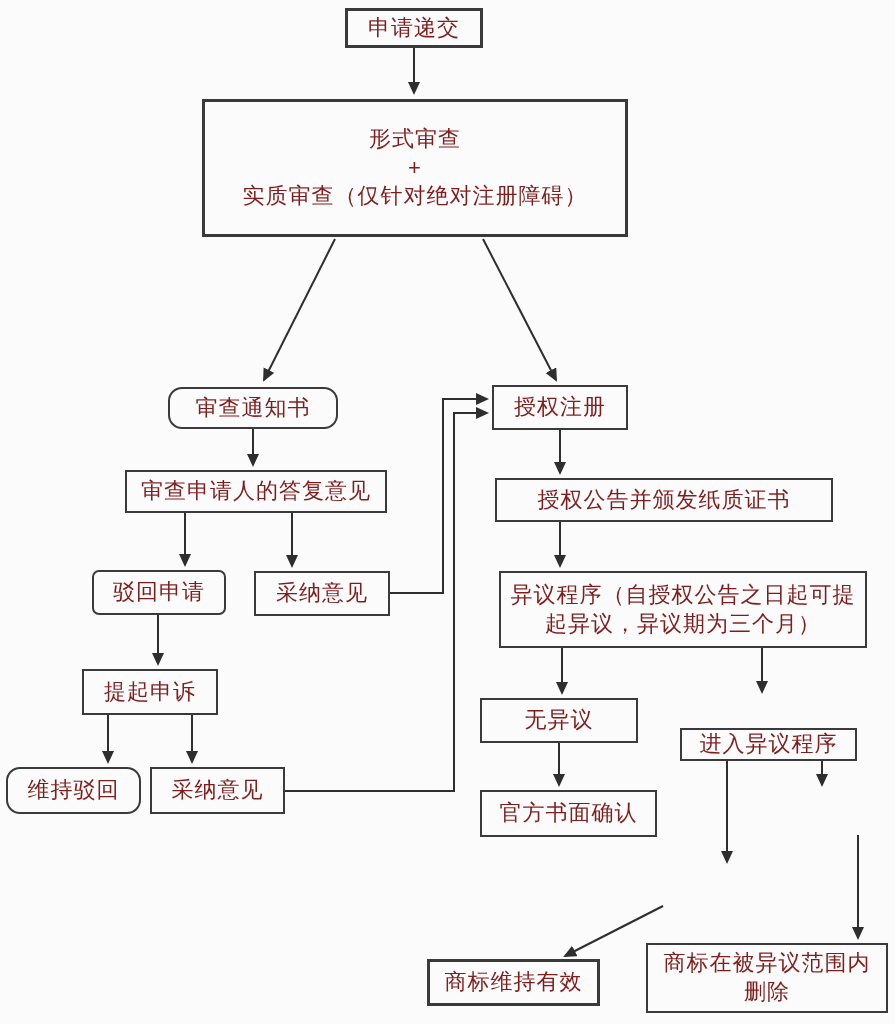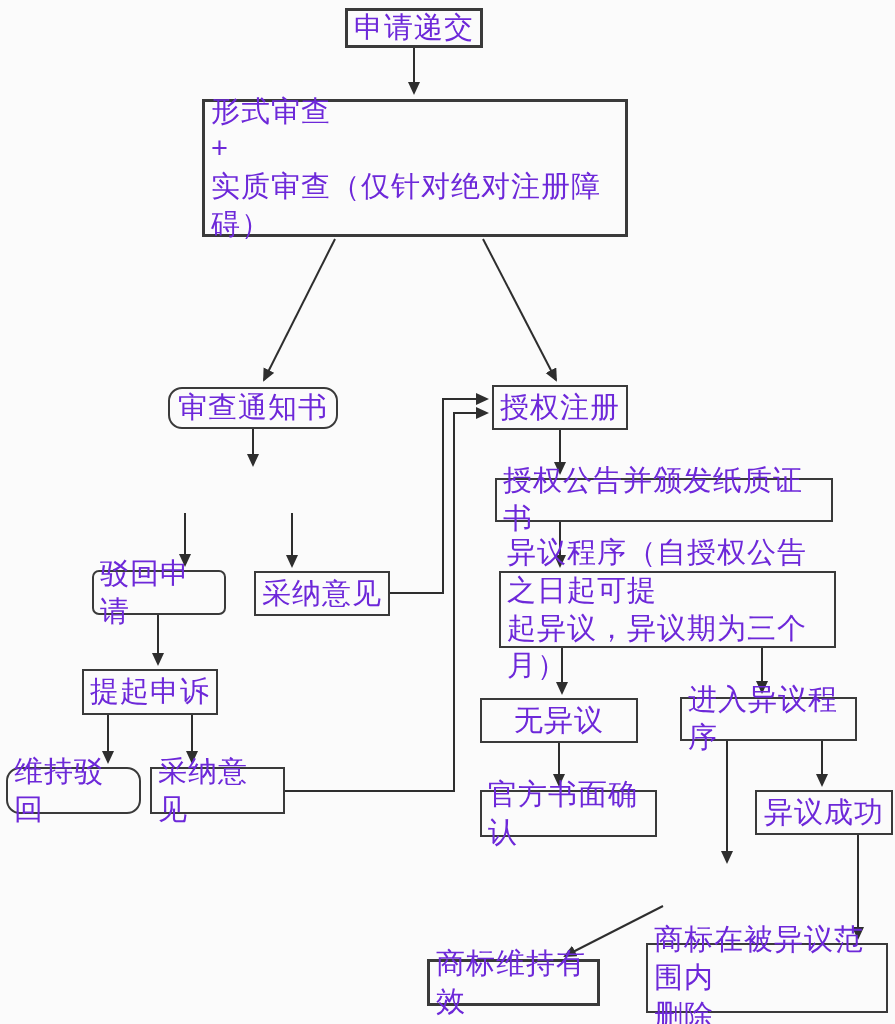--- a/index.html
+++ b/index.html
@@ -19,25 +19,26 @@
     position: absolute;
     left: 0; top: 0;
     width: 895px;
     height: 1024px;
   }
   .node {
     position: absolute;
     box-sizing: border-box;
     border: 2px solid #3a3a3a;
     background: #fbfbfb;
-    color: #6d28d9;
+    color: #7f1d1d;
     display: flex;
     align-items: center;
     justify-content: center;
-    font-size: 29px;
+    text-align: center;
+    font-size: 22px;
     font-weight: 500;
     line-height: 1.3;
     letter-spacing: 1px;
     padding: 2px 6px;
   }
   .node.thick { border-width: 3px; }
   .multiline { white-space: pre-line; }
   .edge {
     stroke: #2e2e2e;
     stroke-width: 2;
@@ -75,30 +76,30 @@
     <line class="edge" x1="822" y1="740" x2="822" y2="785" marker-end="url(#arrow)"></line>
     <line class="edge" x1="858" y1="835" x2="858" y2="938" marker-end="url(#arrow)"></line>
     <line class="edge" x1="663" y1="906" x2="565" y2="956" marker-end="url(#arrow)"></line>
   </svg>
 
   <div class="node thick" style="left:345px; top:8px;   width:138px; height:40px;">申请递交</div>
   <div class="node thick multiline" style="left:202px; top:99px;  width:426px; height:138px;">形式审查
 +
 实质审查（仅针对绝对注册障碍）</div>
   <div class="node" style="left:168px; top:387px; width:170px; height:42px;border-radius:14px;">审查通知书</div>
+  <div class="node" style="left:125px; top:470px; width:262px; height:43px;">审查申请人的答复意见</div>
   <div class="node" style="left:92px;  top:570px; width:134px; height:45px;border-radius:7px;">驳回申请</div>
   <div class="node" style="left:254px; top:571px; width:136px; height:45px;">采纳意见</div>
   <div class="node" style="left:82px;  top:669px; width:136px; height:46px;">提起申诉</div>
   <div class="node" style="left:6px;   top:767px; width:135px; height:47px;border-radius:14px;">维持驳回</div>
   <div class="node" style="left:150px; top:767px; width:135px; height:47px;">采纳意见</div>
   <div class="node" style="left:492px; top:385px; width:136px; height:45px;">授权注册</div>
   <div class="node" style="left:495px; top:478px; width:338px; height:44px;">授权公告并颁发纸质证书</div>
-  <div class="node multiline" style="left:499px; top:571px; width:337px; height:77px;">异议程序（自授权公告之日起可提
+  <div class="node multiline" style="left:499px; top:571px; width:368px; height:77px;">异议程序（自授权公告之日起可提
 起异议，异议期为三个月）</div>
   <div class="node" style="left:480px; top:698px; width:158px; height:45px;">无异议</div>
   <div class="node" style="left:480px; top:790px; width:177px; height:47px;">官方书面确认</div>
-  <div class="node" style="left:680px; top:697px; width:177px; height:44px;">进入异议程序</div>
-  <div class="node" style="left:755px; top:790px; width:138px; height:45px;">异议成功</div>
+  <div class="node" style="left:680px; top:728px; width:177px; height:33px;">进入异议程序</div>
   <div class="node thick" style="left:427px; top:959px; width:173px; height:47px;">商标维持有效</div>
   <div class="node multiline" style="left:646px; top:943px; width:242px; height:70px;">商标在被异议范围内
 删除</div>
 
 </div>
 
 </body></html>

